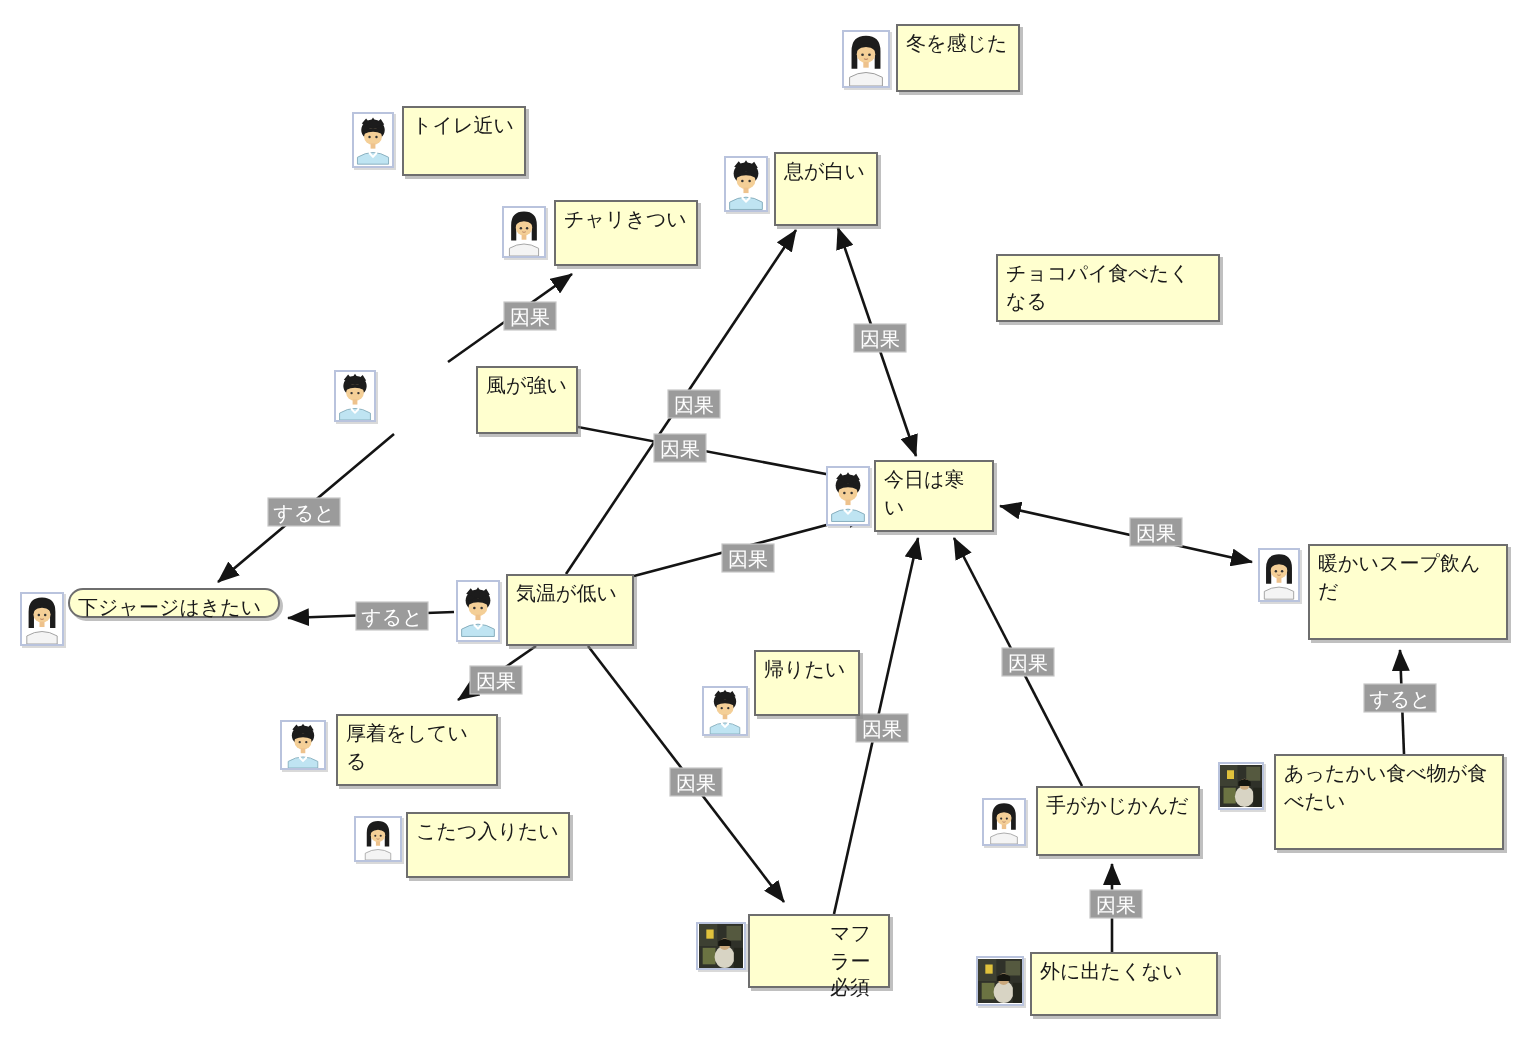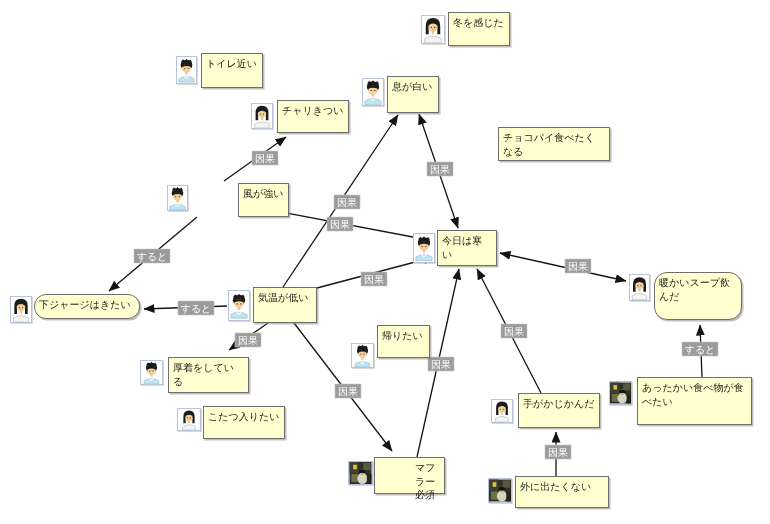--- a/index.html
+++ b/index.html
@@ -246,35 +246,35 @@
         <path d="M3.5,10 Q3.5,2 11,2 Q18.5,2 18.5,10 L18.5,19 L15.5,19 L15.5,12 L6.5,12 L6.5,19 L3.5,19 z" fill="#1c1c1c"></path>
         <ellipse cx="11" cy="11.5" rx="4.8" ry="4.5" fill="#f4cf97"></ellipse>
         <path d="M6.2,9.5 Q11,6 15.8,9.5 L15.8,7.5 Q11,4 6.2,7.5 z" fill="#1c1c1c"></path>
         <circle cx="9.2" cy="11.8" r="0.7" fill="#333"></circle>
         <circle cx="12.8" cy="11.8" r="0.7" fill="#333"></circle>
         <path d="M10,13.8 q1,0.8 2,0" stroke="#b86" stroke-width="0.6" fill="none"></path>
         <rect x="9.6" y="15.5" width="2.8" height="3" fill="#eec28c"></rect>
         <path d="M2.5,28 L2.5,23.5 Q11,18.5 19.5,23.5 L19.5,28 z" fill="#f4f4f4" stroke="#999" stroke-width="0.5"></path>
       </svg>
     </div>
-    <div class="node-box" style="left: 34px; top: 294px; width: 106px; height: 25px; border-radius: 12px;"><span>下ジャージはきたい</span></div>
+    <div class="node-box" style="left: 34px; top: 294px; width: 106px; height: 15px; border-radius: 12px;"><span>下ジャージはきたい</span></div>
     <div class="avatar" style="left: 629px; top: 274px; width: 21px; height: 27px;">
       <svg viewBox="0 0 22 28" xmlns="http://www.w3.org/2000/svg">
         <rect width="22" height="28" fill="#ffffff"></rect>
         <path d="M3.5,10 Q3.5,2 11,2 Q18.5,2 18.5,10 L18.5,19 L15.5,19 L15.5,12 L6.5,12 L6.5,19 L3.5,19 z" fill="#1c1c1c"></path>
         <ellipse cx="11" cy="11.5" rx="4.8" ry="4.5" fill="#f4cf97"></ellipse>
         <path d="M6.2,9.5 Q11,6 15.8,9.5 L15.8,7.5 Q11,4 6.2,7.5 z" fill="#1c1c1c"></path>
         <circle cx="9.2" cy="11.8" r="0.7" fill="#333"></circle>
         <circle cx="12.8" cy="11.8" r="0.7" fill="#333"></circle>
         <path d="M10,13.8 q1,0.8 2,0" stroke="#b86" stroke-width="0.6" fill="none"></path>
         <rect x="9.6" y="15.5" width="2.8" height="3" fill="#eec28c"></rect>
         <path d="M2.5,28 L2.5,23.5 Q11,18.5 19.5,23.5 L19.5,28 z" fill="#f4f4f4" stroke="#999" stroke-width="0.5"></path>
       </svg>
     </div>
-    <div class="node-box" style="left: 654px; top: 272px; width: 88px; height: 48px; border-radius: 13px;"><span>暖かいスープ飲んだ</span></div>
+    <div class="node-box" style="left: 654px; top: 272px; width: 100px; height: 48px;"><span>暖かいスープ飲んだ</span></div>
     <div class="avatar" style="left: 351px; top: 343px; width: 23px; height: 25px;">
       <svg viewBox="0 0 22 28" xmlns="http://www.w3.org/2000/svg">
         <rect width="22" height="28" fill="#ffffff"></rect>
         <ellipse cx="11" cy="8.2" rx="6.8" ry="6" fill="#1c1c1c"></ellipse>
         <path d="M4.5,4.5 L7,1.5 L9,4 L11,1 L13,4 L15.5,1.8 L17.5,5 L11,7 z" fill="#1c1c1c"></path>
         <ellipse cx="11" cy="12" rx="5.2" ry="4.8" fill="#f4cf97"></ellipse>
         <path d="M5.5,8.5 Q11,5.5 16.5,8.5 L16.2,10.5 Q11,8 5.8,10.5 z" fill="#1c1c1c"></path>
         <circle cx="9" cy="12.3" r="0.7" fill="#333"></circle>
         <circle cx="13" cy="12.3" r="0.7" fill="#333"></circle>
         <rect x="9.6" y="16" width="2.8" height="3" fill="#eec28c"></rect>

